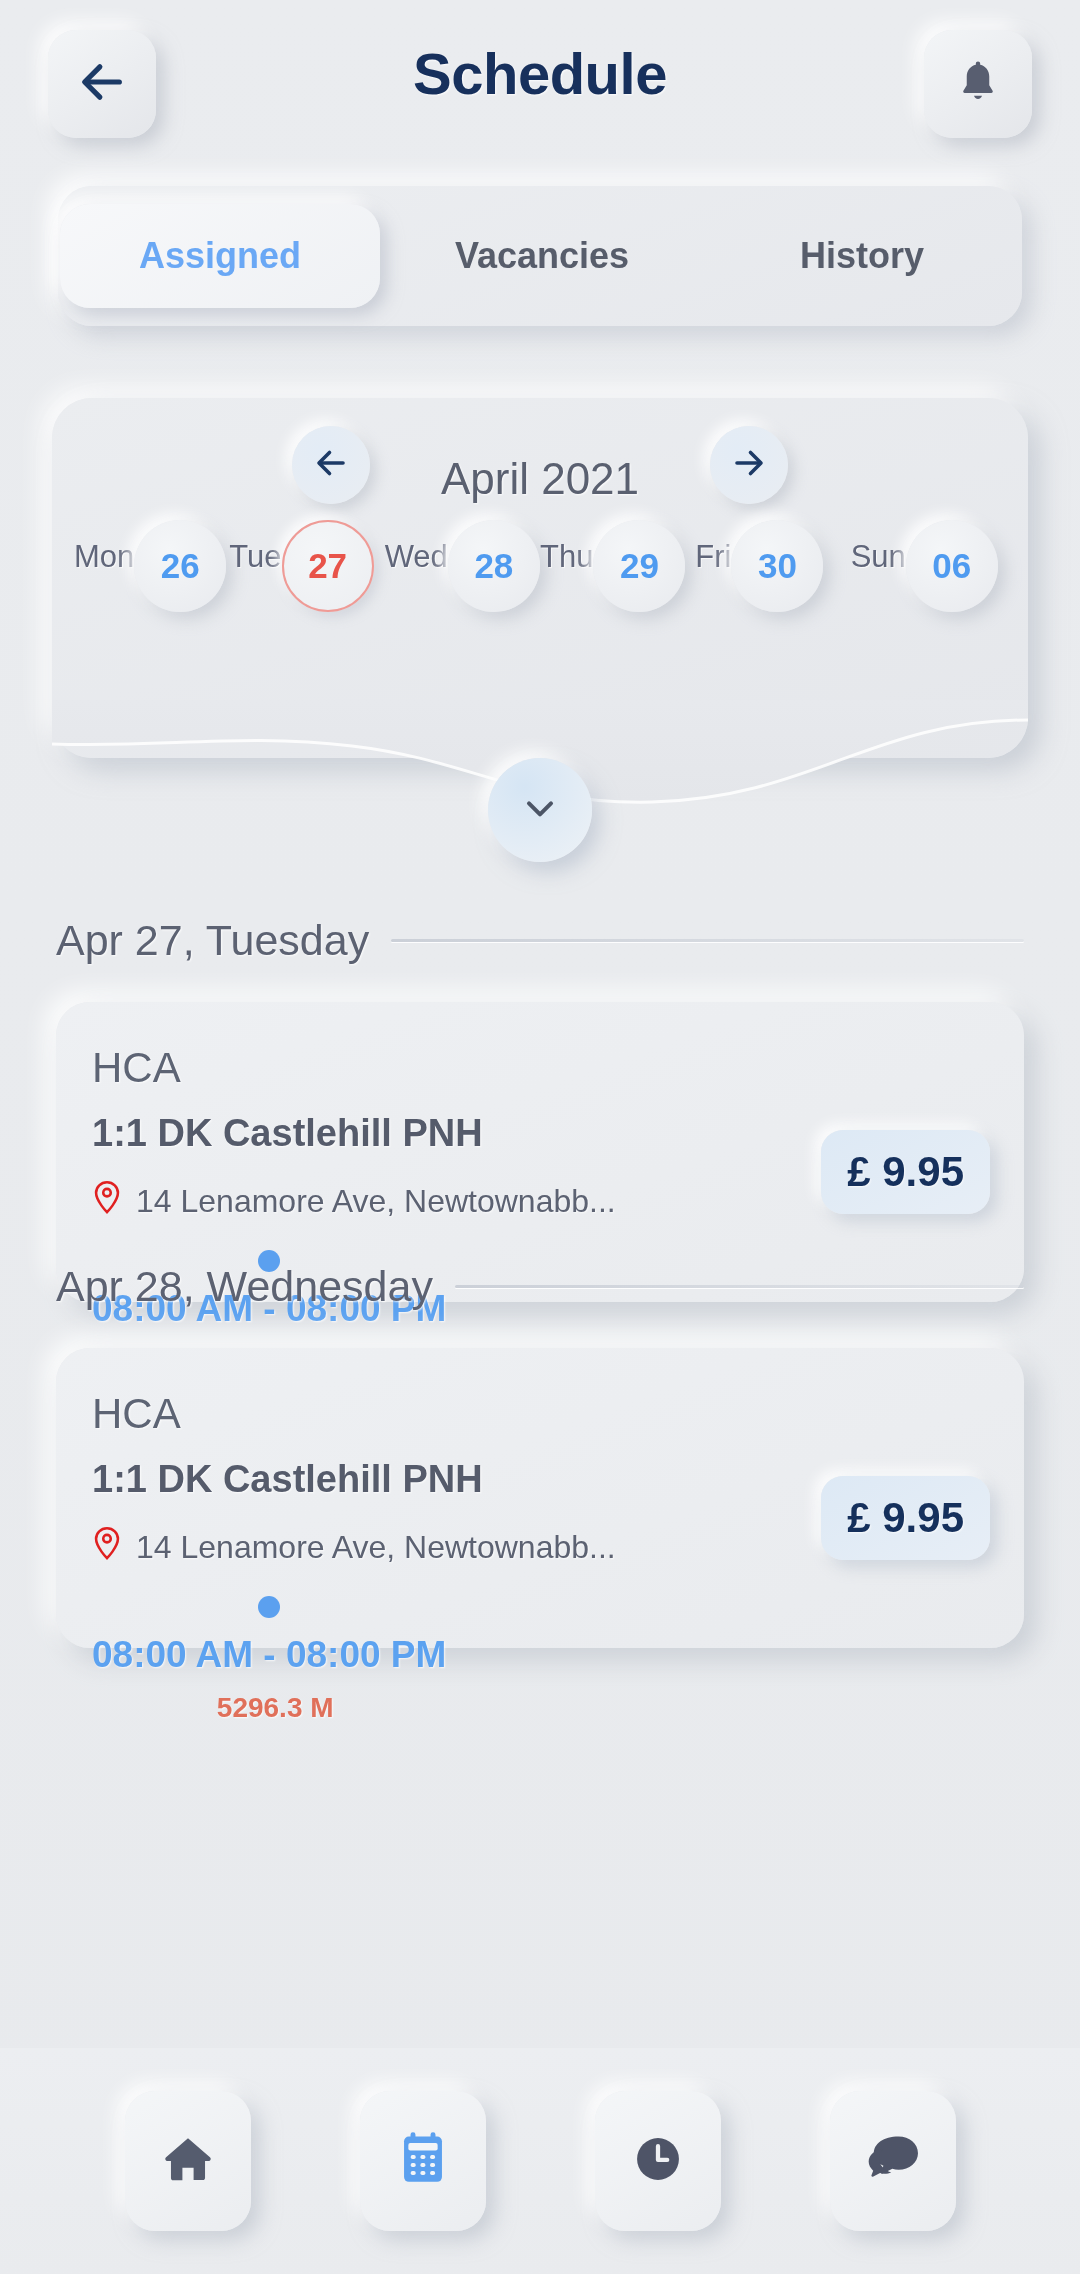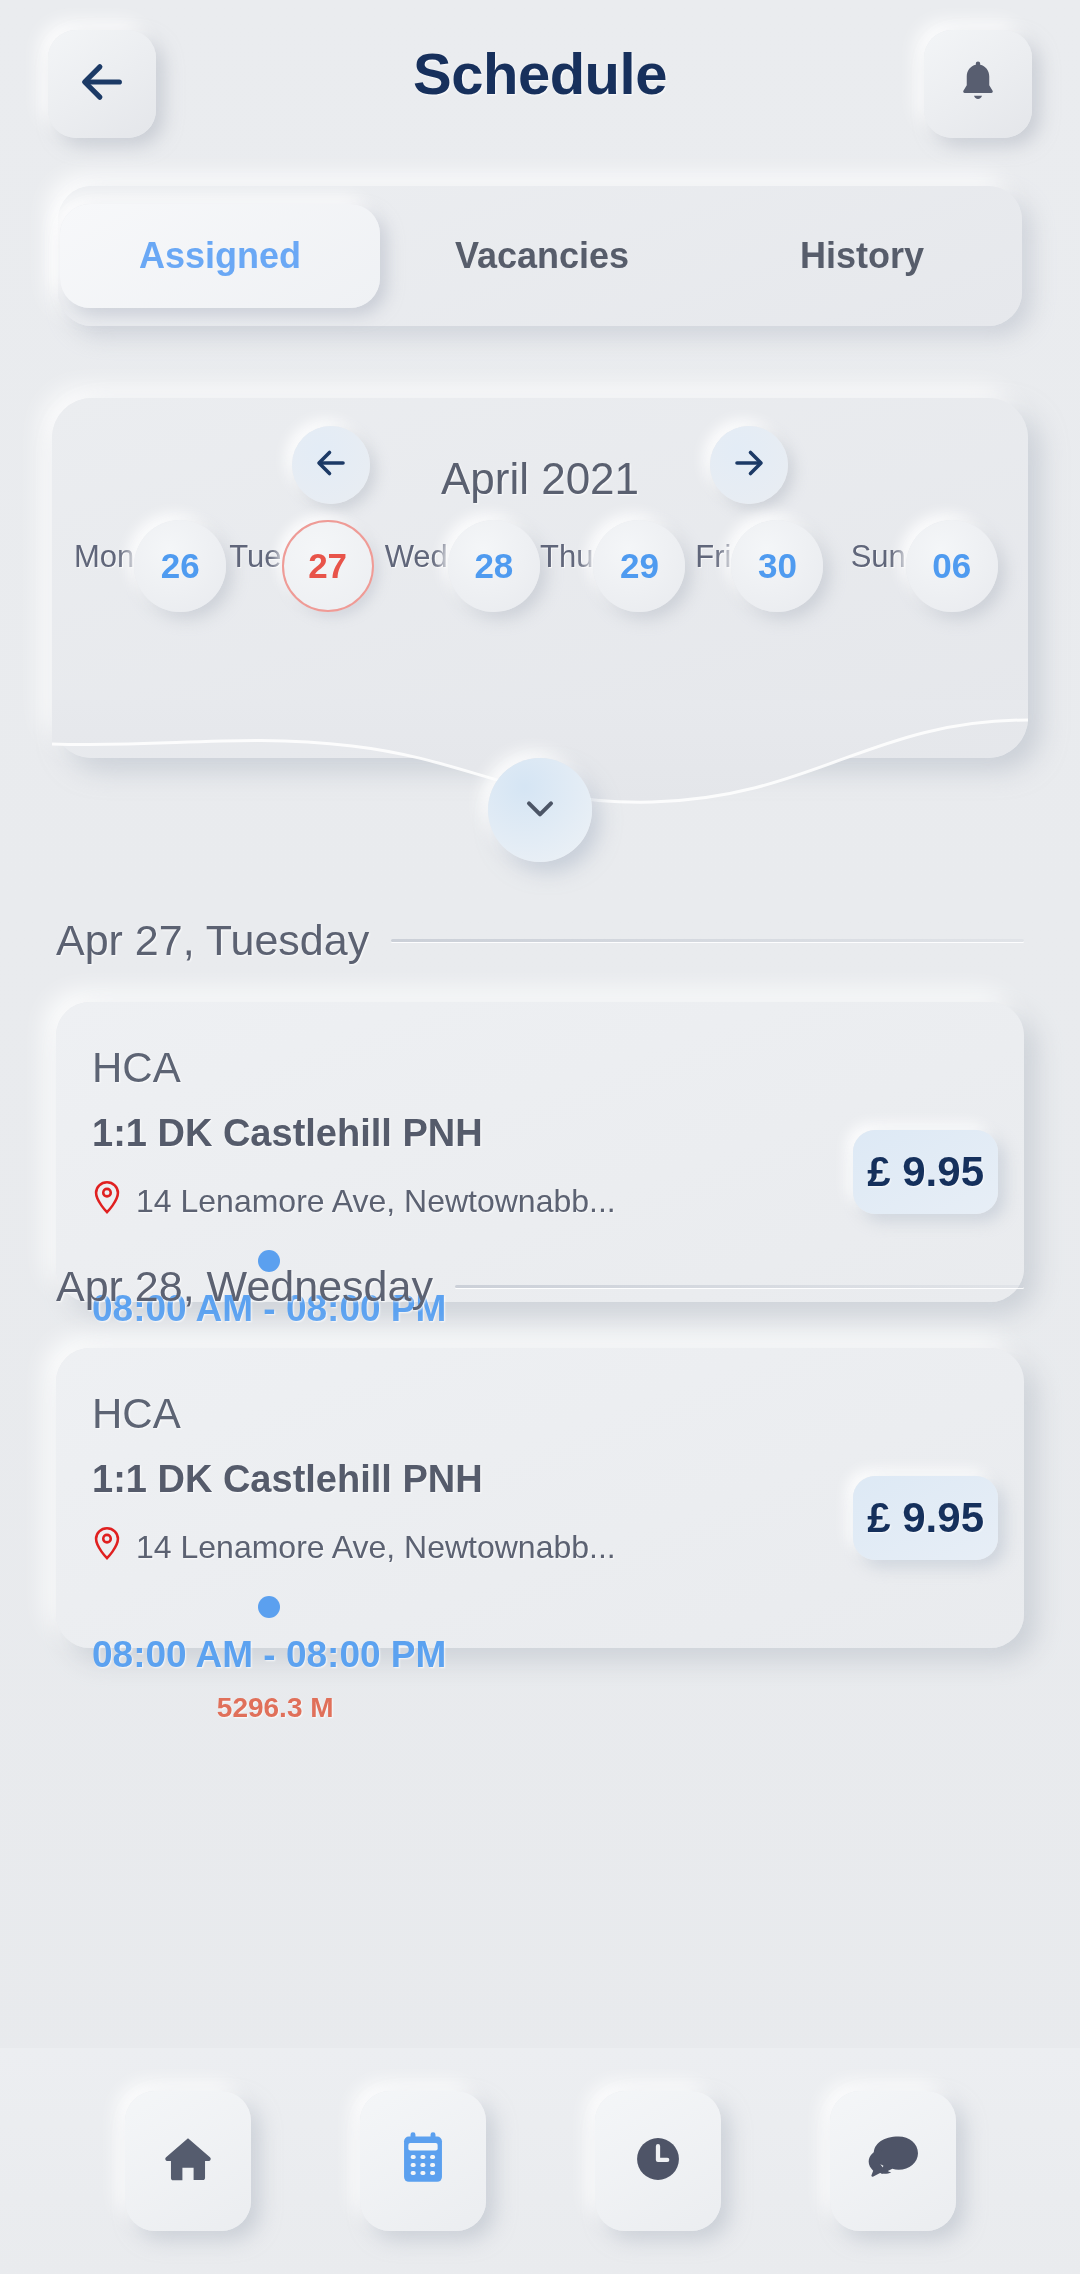--- a/index.html
+++ b/index.html
@@ -191,22 +191,22 @@
   .time-text {
     font-size:37px; font-weight:bold; color:#5ca2f0;
     text-shadow:1px 1px 2px rgba(255,255,255,0.8);
   }
   .dist-text {
     font-size:28px; font-weight:bold; color:#e0705a;
     margin-left:12px;
     text-shadow:1px 1px 2px rgba(255,255,255,0.8);
   }
   .price-badge {
-    position:absolute; right:26px; top:128px;
-    padding:18px 14px;
+    position:absolute; right:34px; top:128px;
+    padding:18px 26px;
     border-radius:22px;
     background:linear-gradient(150deg,#dde9f5,#e7eef6);
     box-shadow: 7px 7px 16px rgba(170,182,198,0.45),
                -6px -6px 14px rgba(255,255,255,0.95);
     font-size:42px; font-weight:bold; color:#15305c;
     white-space:nowrap;
     text-shadow:1px 1px 2px rgba(255,255,255,0.75);
   }
 
   

